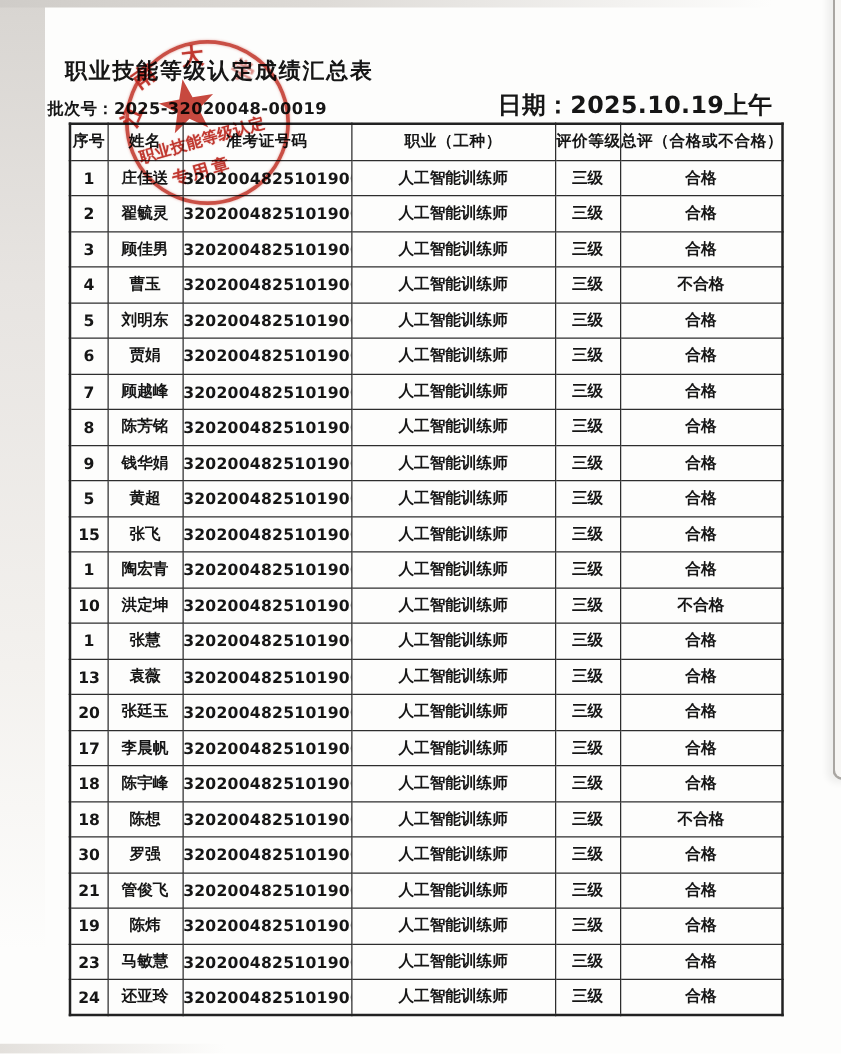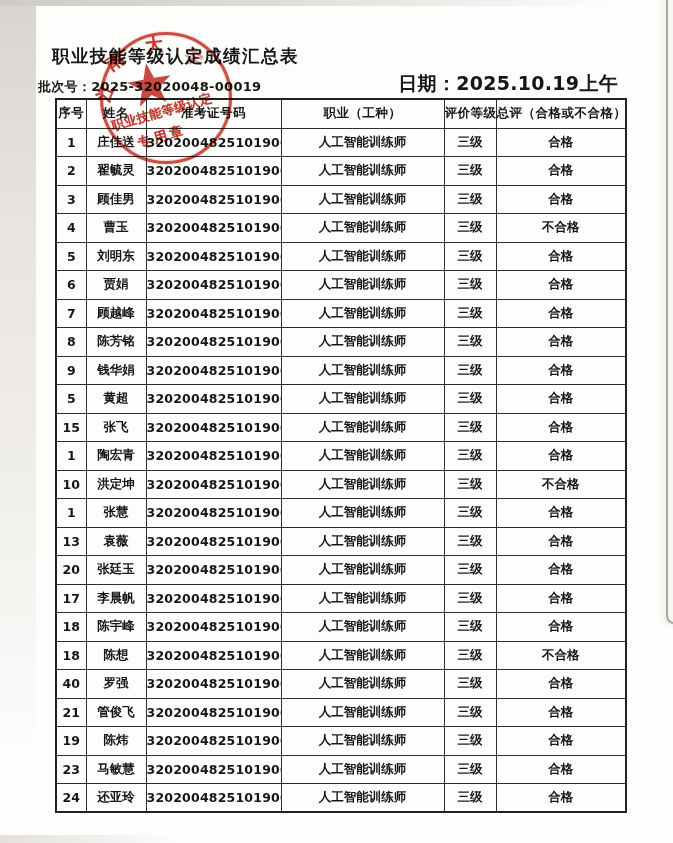--- a/index.html
+++ b/index.html
@@ -275,21 +275,21 @@
         </tr>
         <tr data-name="table-row">
           <td data-name="cell-no">18</td>
           <td data-name="cell-name">陈想</td>
           <td data-name="cell-cert">3202004825101900295</td>
           <td data-name="cell-occupation">人工智能训练师</td>
           <td data-name="cell-level">三级</td>
           <td data-name="cell-result">不合格</td>
         </tr>
         <tr data-name="table-row">
-          <td data-name="cell-no">40</td>
+          <td data-name="cell-no">30</td>
           <td data-name="cell-name">罗强</td>
           <td data-name="cell-cert">3202004825101900296</td>
           <td data-name="cell-occupation">人工智能训练师</td>
           <td data-name="cell-level">三级</td>
           <td data-name="cell-result">合格</td>
         </tr>
         <tr data-name="table-row">
           <td data-name="cell-no">21</td>
           <td data-name="cell-name">管俊飞</td>
           <td data-name="cell-cert">3202004825101900297</td>

